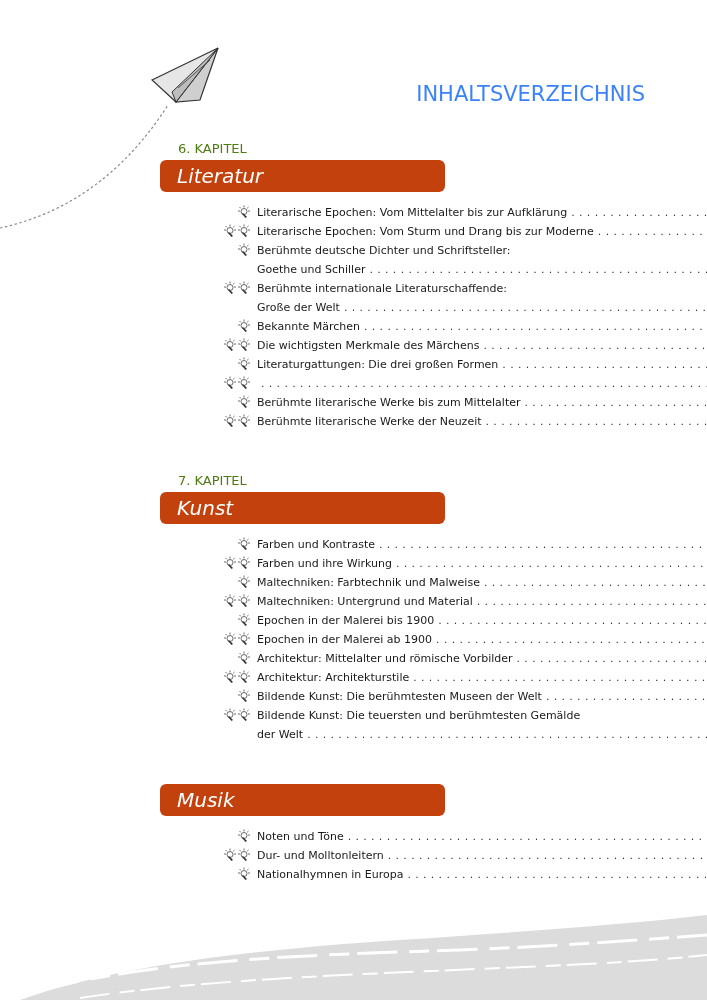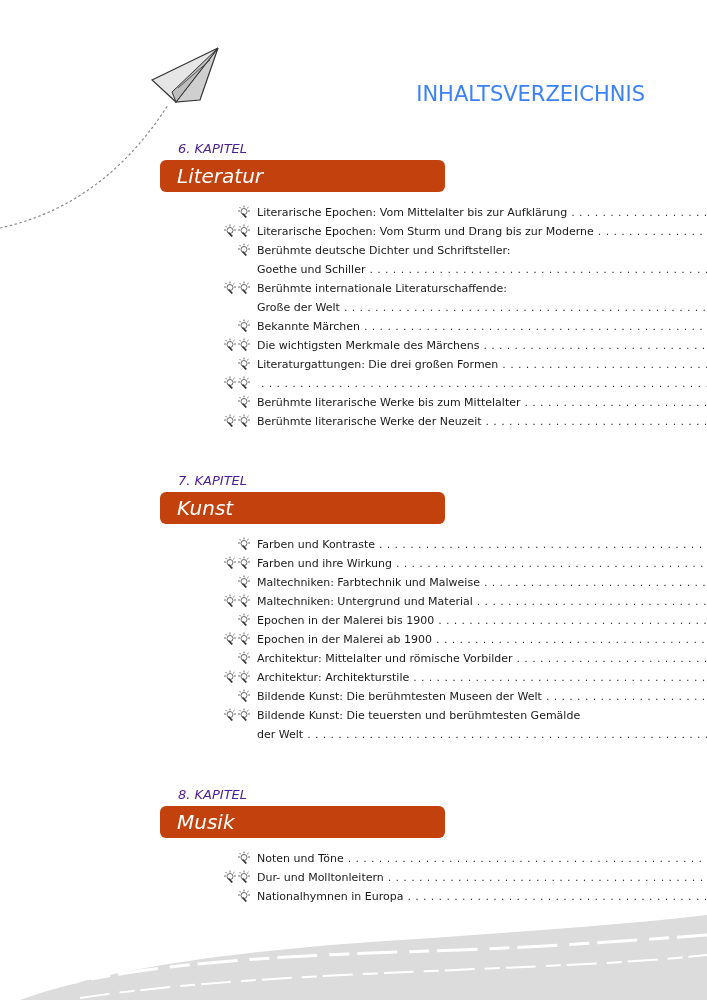--- a/index.html
+++ b/index.html
@@ -8,21 +8,21 @@
       background: #ffffff; font-family: "DejaVu Sans", sans-serif; color: #1a1a1a;
     }
     .page-title {
       position: absolute; right: 62px; top: 82px;
       font-family: "DejaVu Sans", sans-serif; font-size: 21px; color: #3b82f6;
       letter-spacing: 0px; font-weight: normal;
     }
     .plane { position: absolute; left: 0; top: 30px; width: 300px; height: 210px; }
     .chapter { position: absolute; left: 160px; width: 490px; }
     .chapter-label {
-      font-style: italic; font-size: 13px; color: #4c1d95; margin-left: 18px;
+      font-size: 13px; color: #4d7c0f; margin-left: 18px;
       height: 22px; line-height: 22px;
     }
     .chapter-bar {
       width: 285px; height: 32px; background: #c2410c; border-radius: 6px;
       color: #ffffff; font-style: italic; font-size: 20px; line-height: 32px;
       padding-left: 17px; box-sizing: border-box;
     }
     .entries { margin-top: 11px; }
     .entry { display: flex; align-items: flex-start; font-size: 11px; line-height: 19px; }
     .entry .icons { width: 97px; display: flex; justify-content: flex-end; padding-right: 6px; box-sizing: border-box; flex-shrink: 0; }
@@ -594,21 +594,20 @@
             </div>
             <div class="line">
               <span class="t">der Welt</span>
               <span class="dots">................................................................................</span>
             </div>
           </div>
         </div>
       </div>
     </div>
     <div class="chapter" style="top: 784px;">
-      <div class="chapter-label">8. KAPITEL</div>
       <div class="chapter-bar">Musik</div>
       <div class="entries">
         <div class="entry">
           <div class="icons">
             <svg class="bulb" viewBox="0 0 14 14">
               <g stroke="#444" stroke-width="0.8" fill="none">
                 <line x1="7" y1="0.5" x2="7" y2="2.5"></line>
                 <line x1="1" y1="6" x2="3" y2="6"></line>
                 <line x1="11" y1="6" x2="13" y2="6"></line>
                 <line x1="2.5" y1="2" x2="3.8" y2="3.3"></line>

